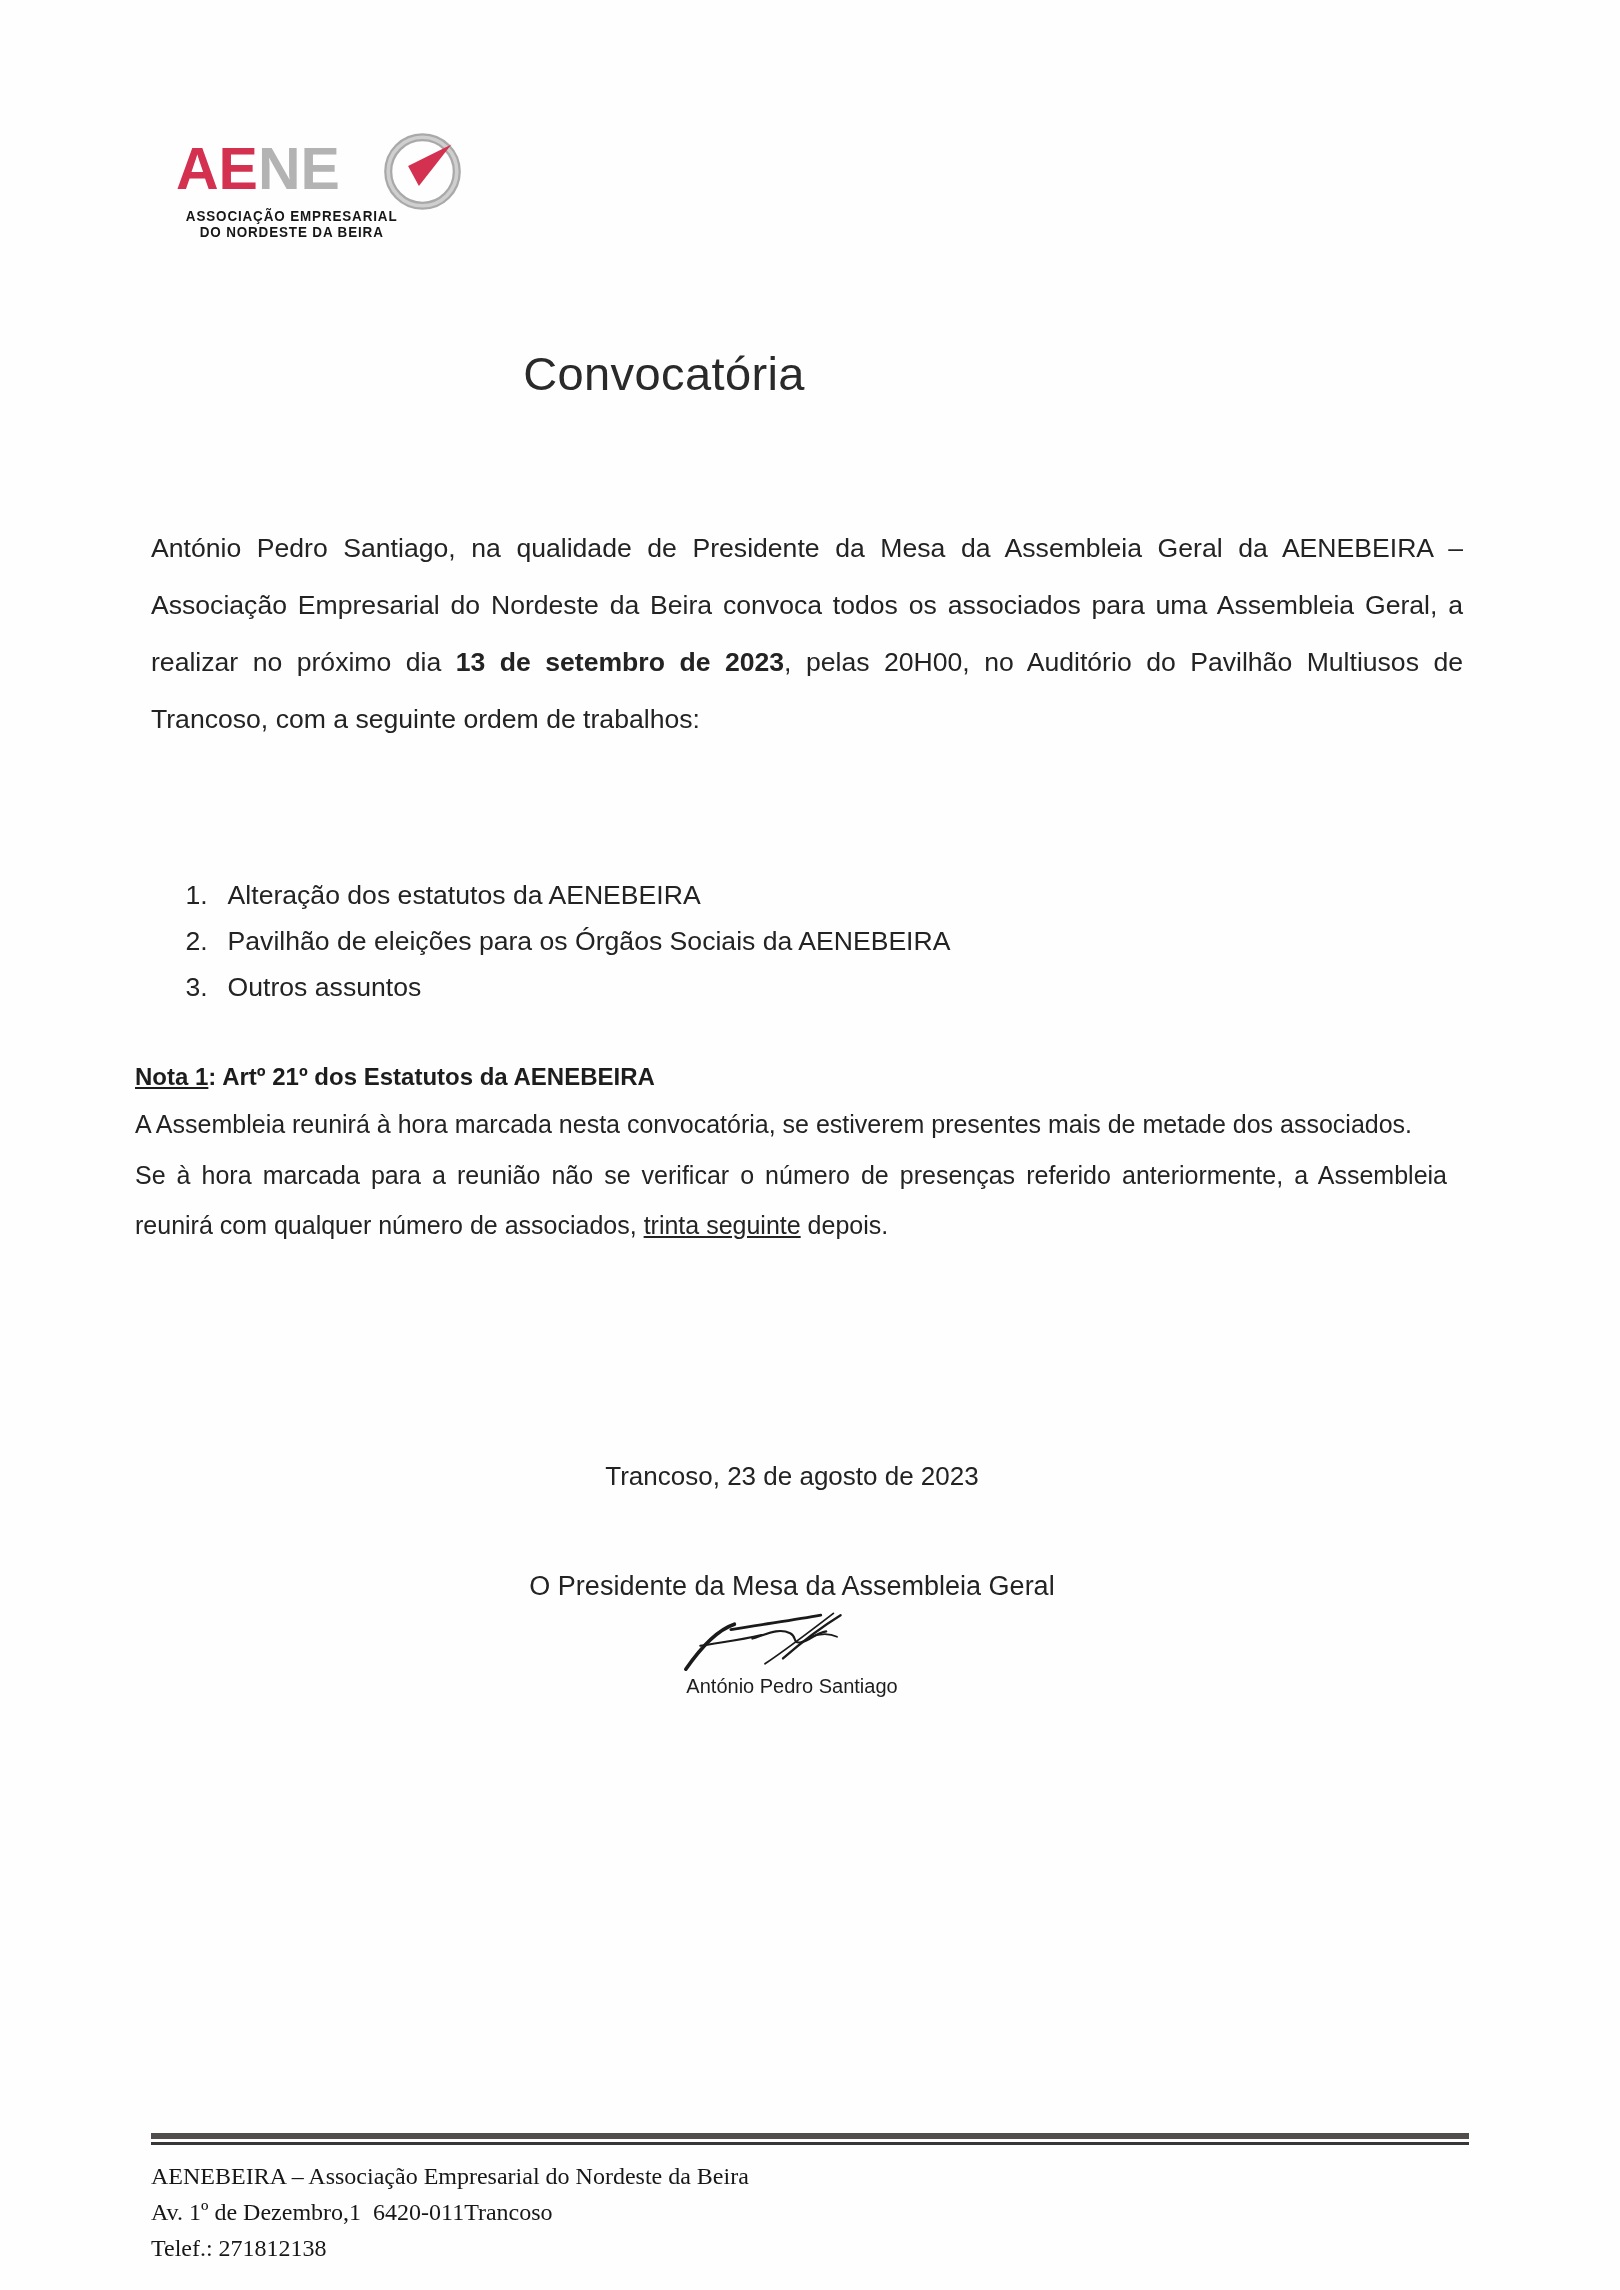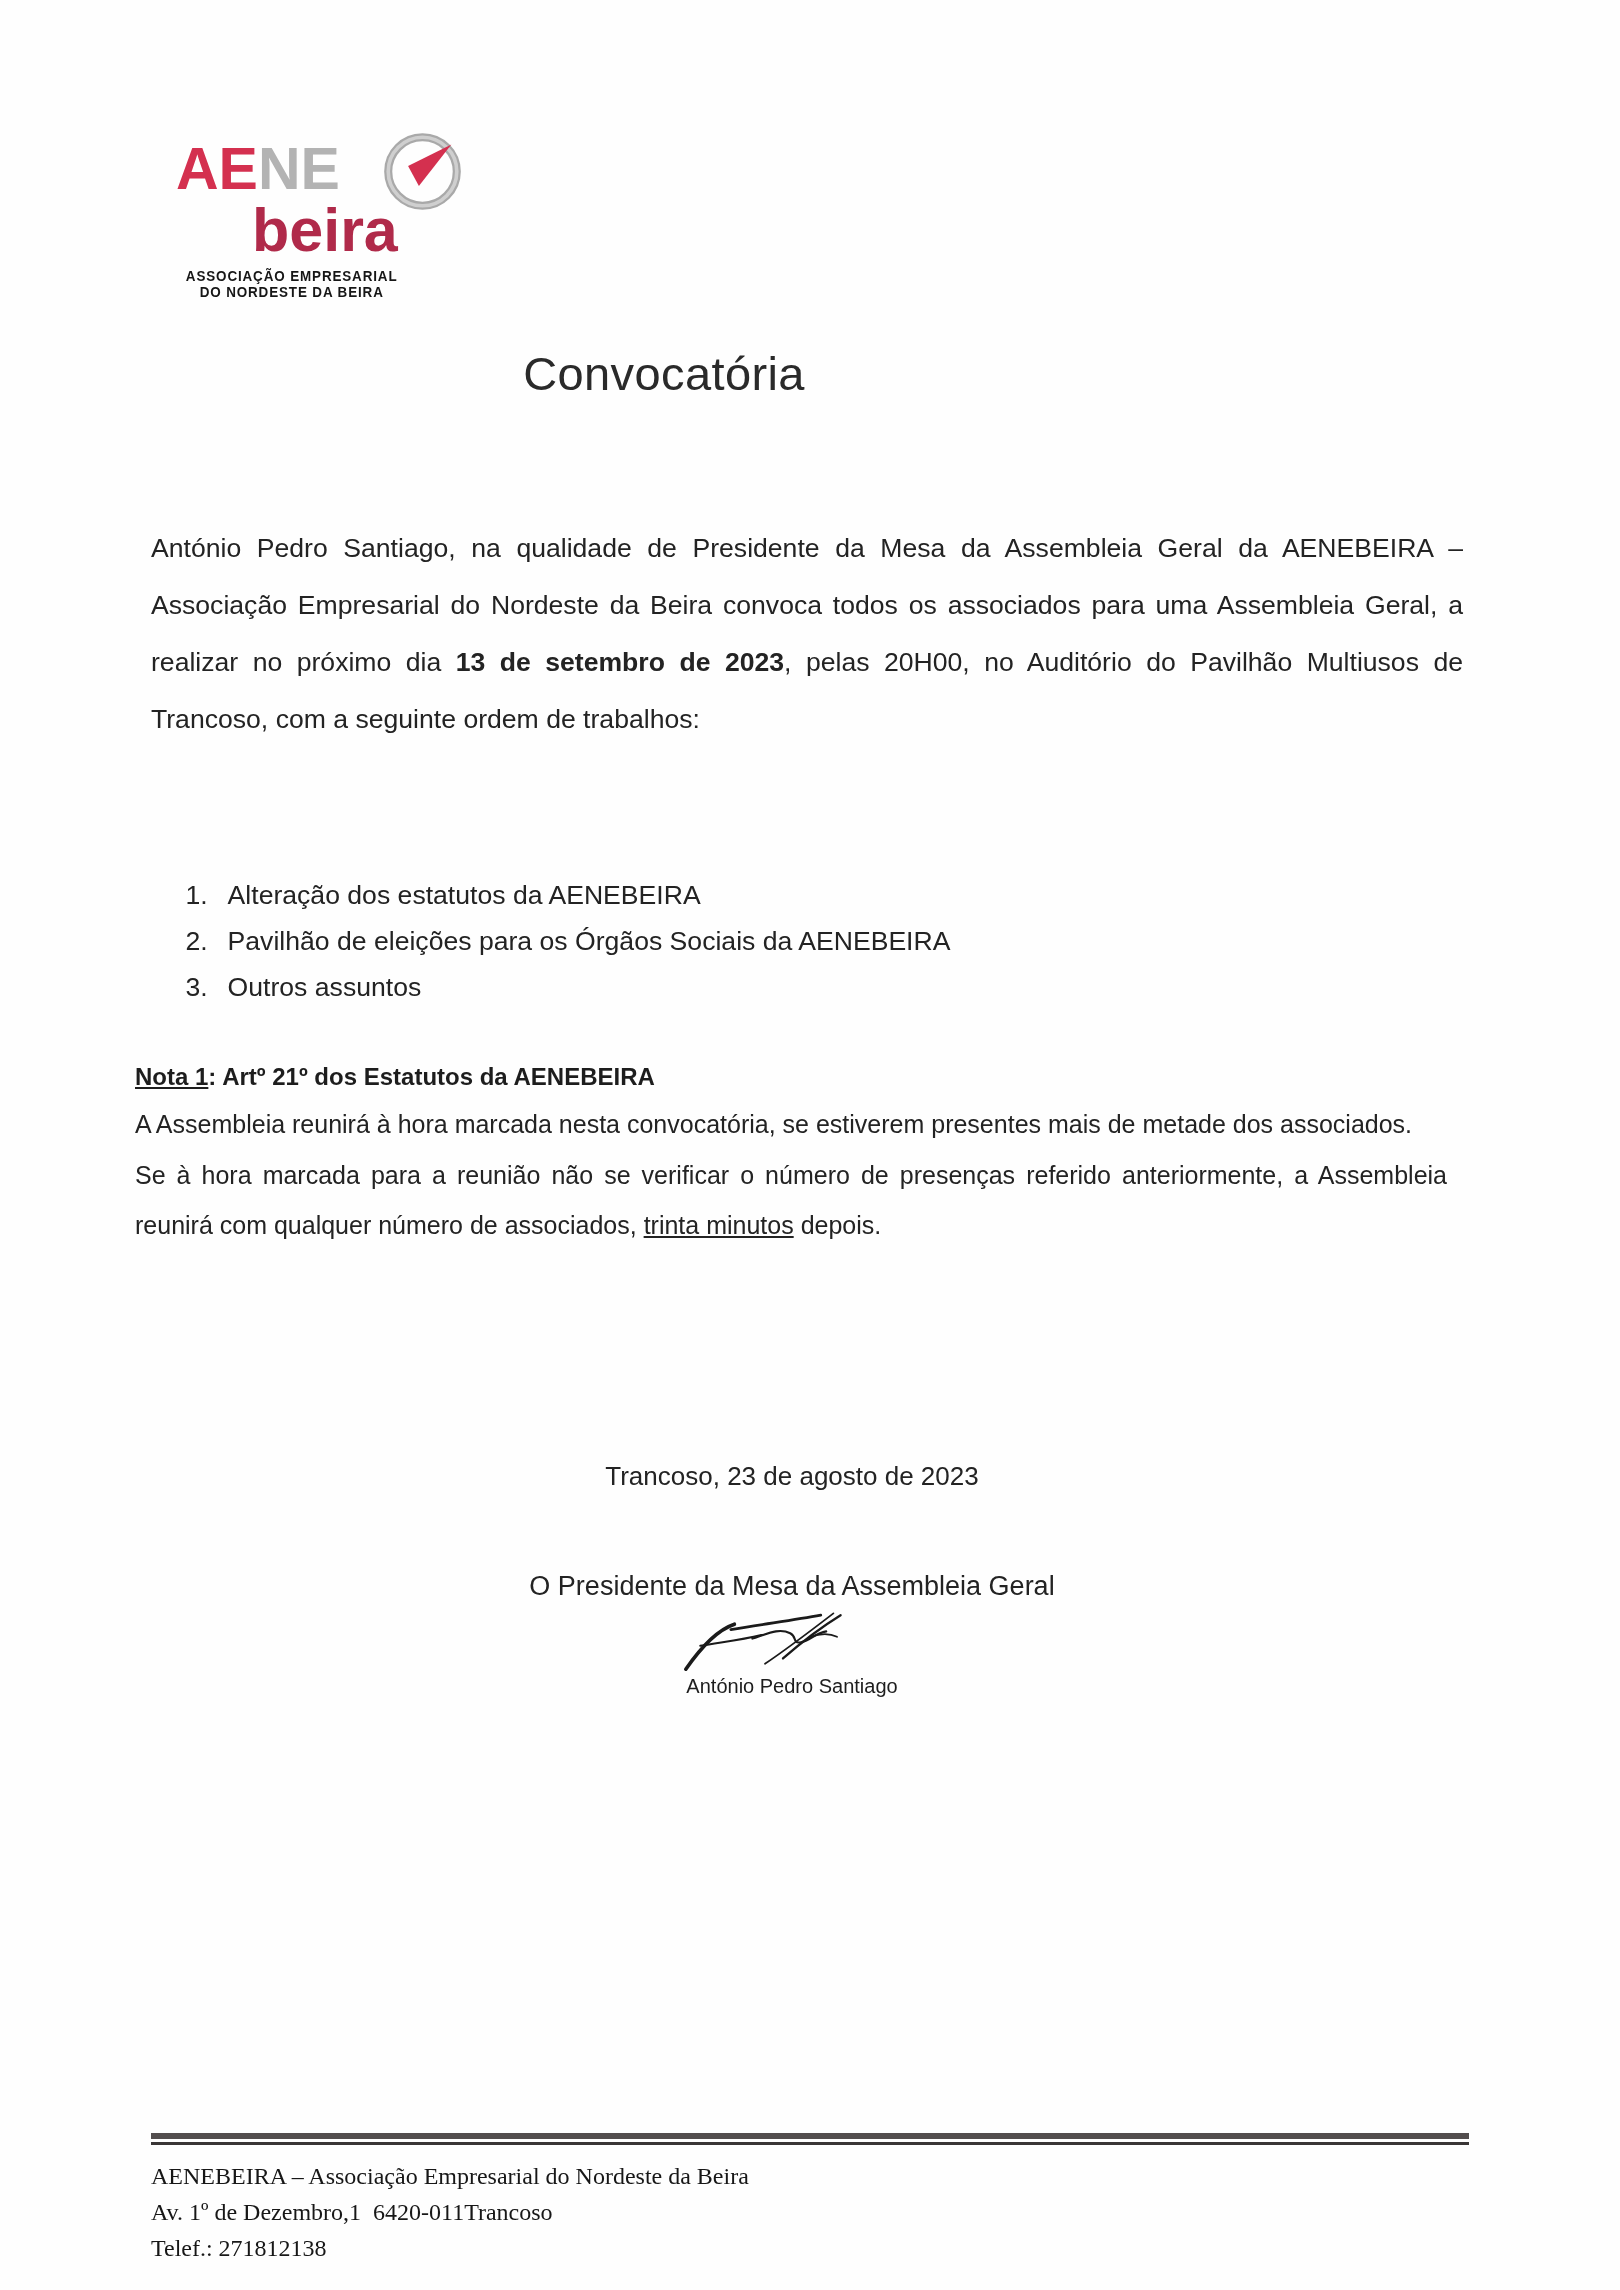--- a/index.html
+++ b/index.html
@@ -210,21 +210,20 @@
     <div class="logo-wordmark">
       <span class="logo-ae">AE</span><span class="logo-ne">NE</span>
       <span class="logo-mark">
         <svg width="83" height="83" viewBox="0 0 92 92" xmlns="http://www.w3.org/2000/svg">
           <circle cx="46" cy="46" r="38" fill="none" stroke="#a9a9a9" stroke-width="9"></circle>
           <circle cx="46" cy="46" r="38" fill="none" stroke="#cfcfcf" stroke-width="4"></circle>
           <path d="M78 16 L42 62 L30 40 Z" fill="#d4304f"></path>
         </svg>
       </span>
     </div>
-    <div class="logo-beira">beira</div>
     <div class="logo-tagline">
       <div>ASSOCIAÇÃO EMPRESARIAL</div>
       <div>DO NORDESTE DA BEIRA</div>
     </div>
   </div>
 
   <div class="doc-title">Convocatória</div>
 
   <div class="body-wrap">
     <p class="para"><span>António Pedro Santiago, na qualidade de Presidente da Mesa da Assembleia Geral da AENEBEIRA – Associação Empresarial do Nordeste da Beira convoca todos os associados para uma Assembleia Geral, a realizar no próximo dia </span><b>13 de setembro de 2023</b><span>, pelas 20H00, no Auditório do Pavilhão Multiusos de Trancoso, com a seguinte ordem de trabalhos:</span></p>
@@ -234,21 +233,21 @@
     <ol>
       <li>Alteração dos estatutos da AENEBEIRA</li>
       <li>Pavilhão de eleições para os Órgãos Sociais da AENEBEIRA</li>
       <li>Outros assuntos</li>
     </ol>
   </div>
 
   <div class="note-wrap">
     <p class="note-head"><span class="u">Nota 1</span><span>: Artº 21º dos Estatutos da AENEBEIRA</span></p>
     <p class="note-para"> A Assembleia reunirá à hora marcada nesta convocatória, se estiverem presentes mais de metade dos associados.</p>
-    <p class="note-para second"><span>Se à hora marcada para a reunião não se verificar o número de presenças referido anteriormente, a Assembleia reunirá com qualquer número de associados, </span><span class="u">trinta minutos</span><span> depois.</span></p>
+    <p class="note-para second"><span>Se à hora marcada para a reunião não se verificar o número de presenças referido anteriormente, a Assembleia reunirá com qualquer número de associados, </span><span class="u">trinta seguinte</span><span> depois.</span></p>
   </div>
 
   <div class="sig-block">
     <div class="sig-place">Trancoso, 23 de agosto de 2023</div>
     <div class="sig-role">O Presidente da Mesa da Assembleia Geral</div>
     <div class="sig-mark">
       <svg width="234" height="67" viewBox="0 0 260 74" xmlns="http://www.w3.org/2000/svg" style="overflow:visible">
         <g fill="none" stroke="#1a1a1a" stroke-linecap="round">
           <path d="M12 70 C 30 44, 48 26, 66 20" stroke-width="4"></path>
           <path d="M28 44 C 50 40, 72 38, 96 32" stroke-width="2.2"></path>

